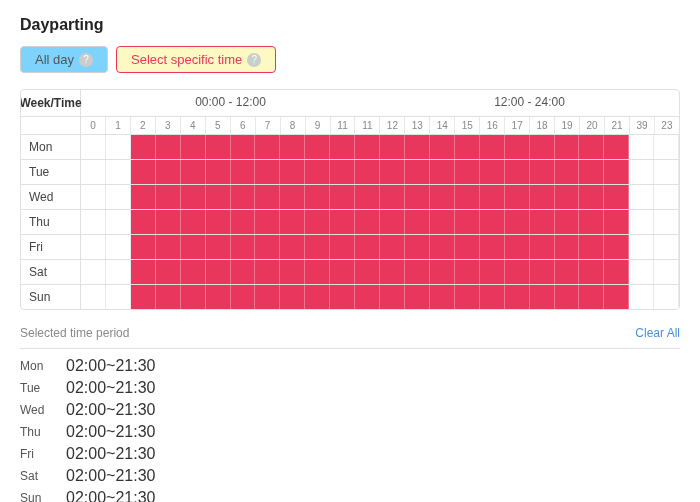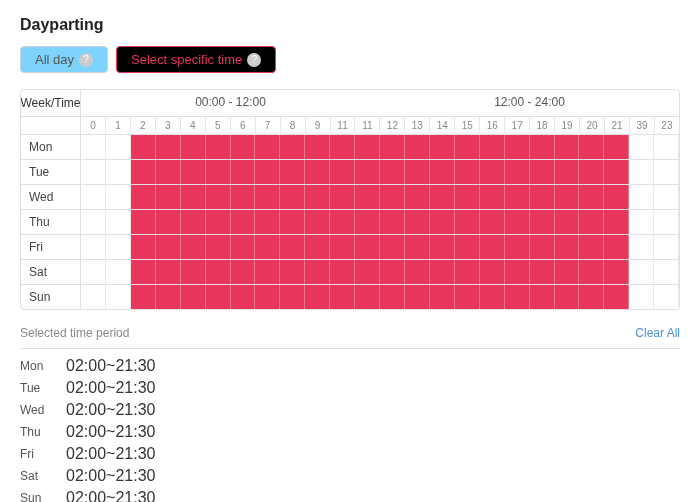--- a/index.html
+++ b/index.html
@@ -38,21 +38,21 @@
     }
 
     .tab-btn.inactive {
       border: 1px solid #d0d0d0;
       background: #7dd3fc;
       color: #555;
     }
 
     .tab-btn.active {
       border: 1.5px solid #e8365d;
-      background: #000000;
+      background: #fef9c3;
       color: #e8365d;
       font-weight: 500;
     }
 
     .tab-btn .help-icon {
       width: 14px;
       height: 14px;
       border-radius: 50%;
       background: #ccc;
       color: #fff;
@@ -72,21 +72,21 @@
     .grid-header-row {
       display: flex;
       border-bottom: 1px solid #e0e0e0;
     }
 
     .week-time-cell {
       width: 60px;
       min-width: 60px;
       padding: 6px 4px;
       font-size: 12px;
-      font-weight: 400;
+      font-weight: 700;
       color: #333;
       border-right: 1px solid #e0e0e0;
       display: flex;
       align-items: center;
       justify-content: center;
     }
 
     .time-range-header {
       flex: 1;
       text-align: center;

